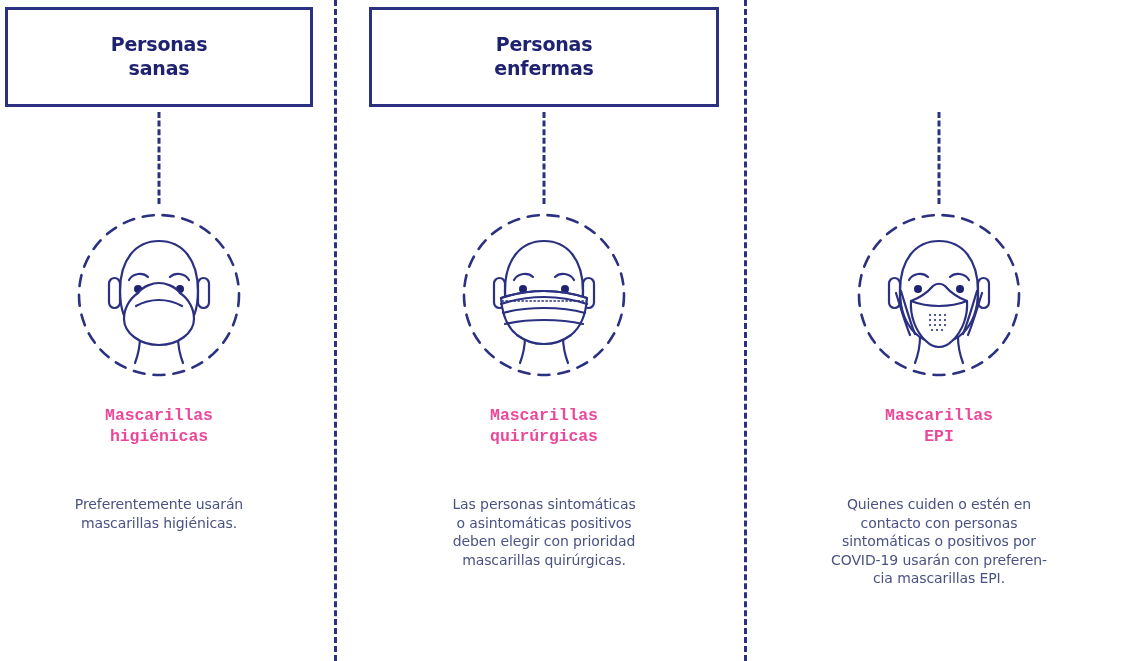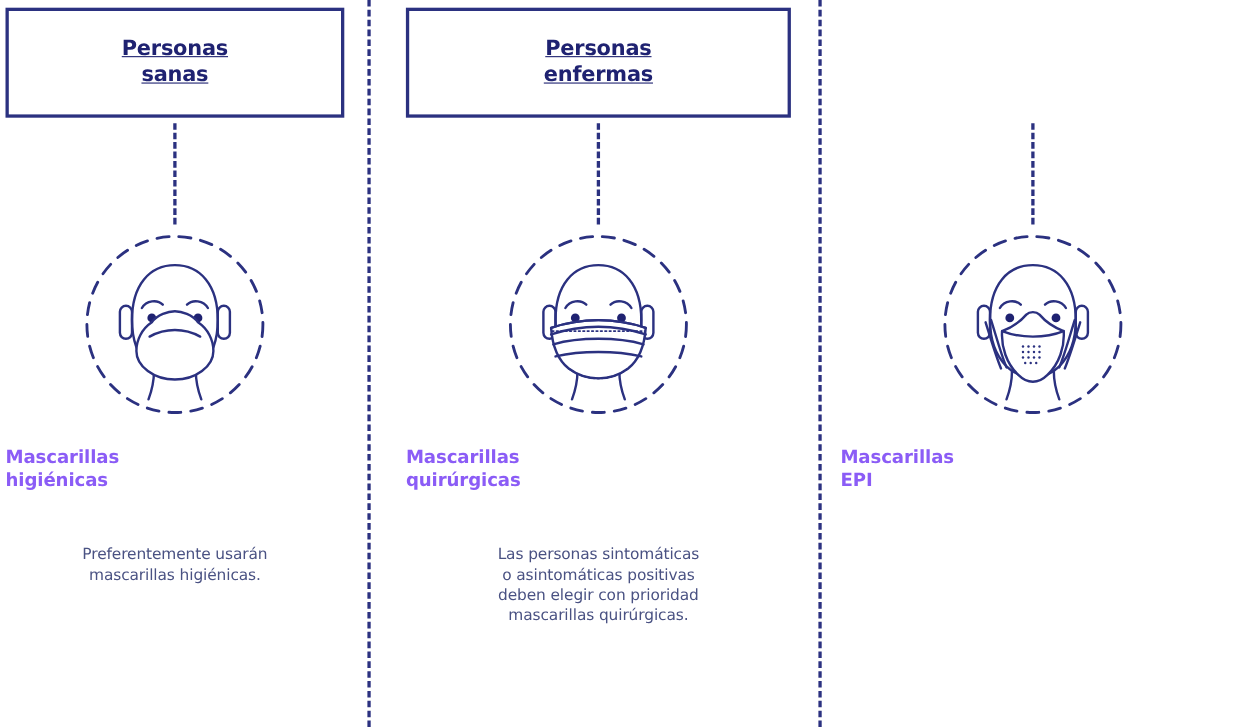--- a/index.html
+++ b/index.html
@@ -51,21 +51,20 @@
     justify-content: center;
   }
   .header-title {
     color: #1f2271;
     font-weight: bold;
     font-size: 19px;
     line-height: 1.25;
     text-align: center;
     letter-spacing: -0.2px;
     white-space: pre-line;
-    text-decoration: underline;
   }
 
   
   .connector {
     position: absolute;
     top: 112px;
     left: 50%;
     transform: translateX(-50%);
     width: 0;
     height: 92px;
@@ -82,26 +81,28 @@
     height: 180px;
   }
   .icon-wrap svg { display: block; width: 180px; height: 180px; }
 
   
   .mask-name {
     position: absolute;
     top: 405px;
     left: 0;
     right: 0;
-    color: #8b5cf6;
+    text-align: center;
+    color: #ec4899;
     font-weight: bold;
     font-size: 16.5px;
     line-height: 1.3;
     white-space: pre-line;
     letter-spacing: -0.1px;
+    font-family: Liberation Mono, monospace;
   }
 
   
   .description {
     position: absolute;
     top: 495px;
     left: 0;
     right: 0;
     text-align: center;
     color: #4a5283;
@@ -200,21 +201,21 @@
       <path d="M49 108 C63 104 77 103 90 103 C103 103 117 104 131 108"></path>
       <path d="M51 119 C64 116 77 115 90 115 C103 115 116 116 129 119"></path>
 
       <path d="M63 130 C71 136 80 139 90 139 C100 139 109 136 117 130" stroke-dasharray="1.4 2.6" stroke-width="1.6"></path>
     </svg>
   </div>
 
   <div class="mask-name">Mascarillas
 quirúrgicas</div>
   <div class="description">Las personas sintomáticas
-o asintomáticas positivas
+o asintomáticas positivos
 deben elegir con prioridad
 mascarillas quirúrgicas.</div>
 </div>
 
 <div class="column col3">
 
 
   <div class="connector"></div>
 
   <div class="icon-wrap">
@@ -263,13 +264,18 @@
           <circle cx="96" cy="120" r="1.1"></circle>
         <circle cx="83" cy="125" r="1.1"></circle>
           <circle cx="88" cy="125" r="1.1"></circle>
         <circle cx="93" cy="125" r="1.1"></circle>
       </g>
     </svg>
   </div>
 
   <div class="mask-name">Mascarillas
 EPI</div>
+  <div class="description">Quienes cuiden o estén en
+contacto con personas
+sintomáticas o positivos por
+COVID-19 usarán con preferen-
+cia mascarillas EPI.</div>
 </div>
 
 </body></html>

